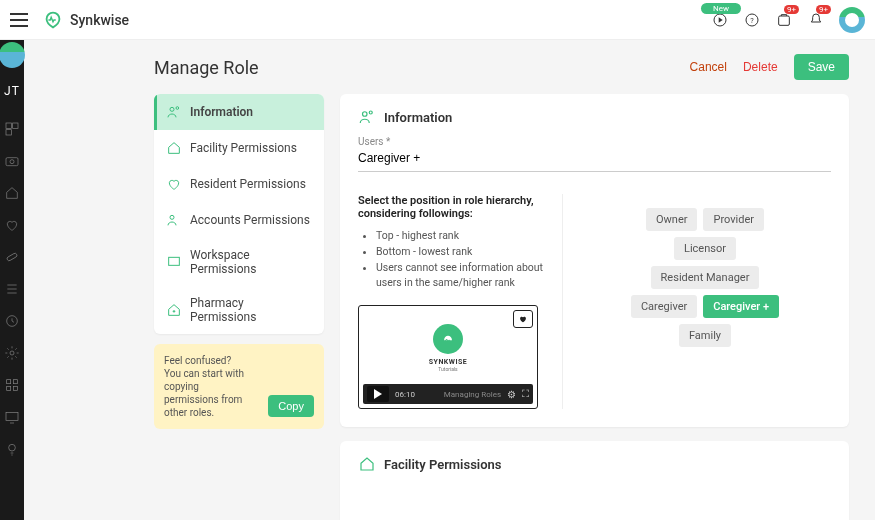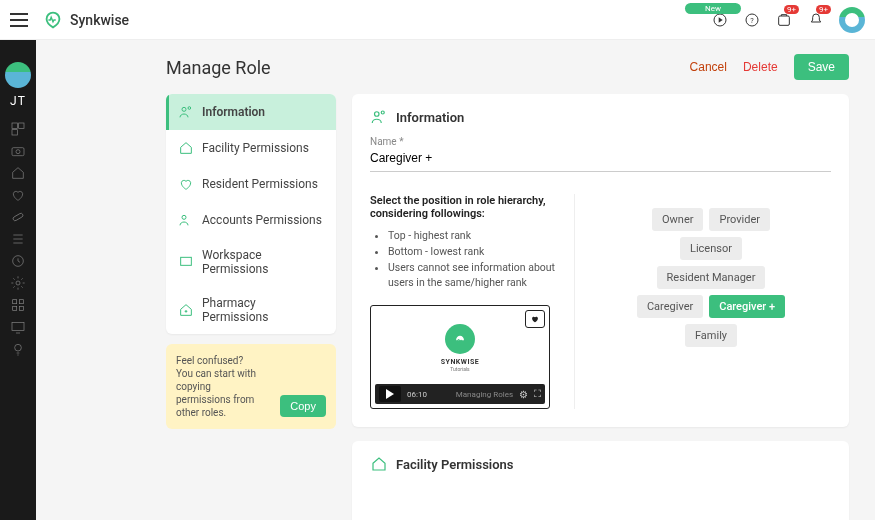--- a/index.html
+++ b/index.html
@@ -5,27 +5,27 @@
   * { box-sizing: border-box; margin: 0; padding: 0; }
   body { font-family: -apple-system, BlinkMacSystemFont, "Segoe UI", Roboto, sans-serif; font-size: 13px; color: #333; background: #f5f5f5; width: 875px; height: 520px; overflow: hidden; }
   .topbar { height: 40px; background: #fff; display: flex; align-items: center; padding: 0 10px; border-bottom: 1px solid #eee; position: relative; }
   .hamburger { width: 18px; height: 14px; cursor: pointer; display: flex; flex-direction: column; justify-content: space-between; }
   .hamburger span { height: 2px; background: #333; display: block; }
   .logo { display: flex; align-items: center; margin-left: 14px; gap: 6px; }
   .logo-icon { width: 22px; height: 22px; position: relative; }
   .logo-text { font-weight: 500; font-size: 14px; color: #333; }
   .topbar-right { margin-left: auto; display: flex; align-items: center; gap: 14px; }
   .top-icon { width: 18px; height: 18px; position: relative; display:flex;align-items:center;justify-content:center; cursor:pointer;}
-  .badge-new { position:absolute; top:-8px; right:-12px; background:#3cbf7e; color:#fff; font-size:8px; padding:1px 20px; border-radius:6px;}
+  .badge-new { position:absolute; top:-8px; right:-12px; background:#3cbf7e; color:#fff; font-size:8px; padding:1px 12px; border-radius:6px;}
   .badge-red { position:absolute; top:-6px; right:-6px; background:#e53935; color:#fff; font-size:8px; padding:0px 3px; border-radius:7px; min-width:12px; text-align:center;}
   .avatar-top { width:26px;height:26px;border-radius:50%;background:linear-gradient(#3cbf7e 40%, #5ab5d6 40%); display:flex;align-items:center;justify-content:center; position:relative;}
   .avatar-face { width:14px;height:14px;background:#fff;border-radius:50%; position:relative; }
 
   .shell { display:flex; height: calc(100% - 40px); }
-  .iconbar { width: 36px; background:#1a1a1a; display:flex; flex-direction:column; align-items:center; padding-top:22px; gap:4px;}
+  .iconbar { width: 24px; background:#1a1a1a; display:flex; flex-direction:column; align-items:center; padding-top:2px; gap:14px;}
   .iconbar .avatar-side { width:26px;height:26px;border-radius:50%;background:linear-gradient(#3cbf7e 40%, #5ab5d6 40%); margin-bottom:2px;}
   .iconbar .initials { color:#fff; font-size:12px; letter-spacing:1px; margin-bottom:8px;}
   .iconbar .side-ico { width:18px;height:18px; color:#888; display:flex;align-items:center;justify-content:center;}
 
   .main { flex:1; overflow-y:auto; padding: 14px 26px 40px 130px; position:relative;}
   .page-head { display:flex; align-items:center; margin-bottom:14px; }
   .page-title { font-size:18px; font-weight:400; color:#333; }
   .head-actions { margin-left:auto; display:flex; align-items:center; gap:16px;}
   .btn-text { background:none;border:none; cursor:pointer; font-size:12px; }
   .btn-text.dim { color:#c2410c; }
@@ -274,21 +274,21 @@
           <div class="card-head">
             <span class="nav-ico">
                 <svg width="18" height="18" viewBox="0 0 24 24">
                   <circle cx="9" cy="8" r="3" fill="none" stroke="#3cbf7e" stroke-width="1.6"></circle>
                   <path d="M3 20c0-3 3-5 6-5s6 2 6 5" fill="none" stroke="#3cbf7e" stroke-width="1.6"></path>
                   <circle cx="17" cy="6" r="2" fill="none" stroke="#3cbf7e" stroke-width="1.6"></circle>
                 </svg>
               </span>
             <div class="card-title">Information</div>
           </div>
-          <div class="field-label">Name *</div>
+          <div class="field-label">Users *</div>
           <input class="field-input" value="Caregiver +" style="">
           <div class="info-body">
             <div class="info-left">
               <div class="hier-title">Select the position in role hierarchy, considering followings:</div>
               <ul class="hier-list">
                 <li>Top - highest rank</li>
                 <li>Bottom - lowest rank</li>
                 <li>Users cannot see information about users in the same/higher rank</li>
               </ul>
               <div class="video-box">

